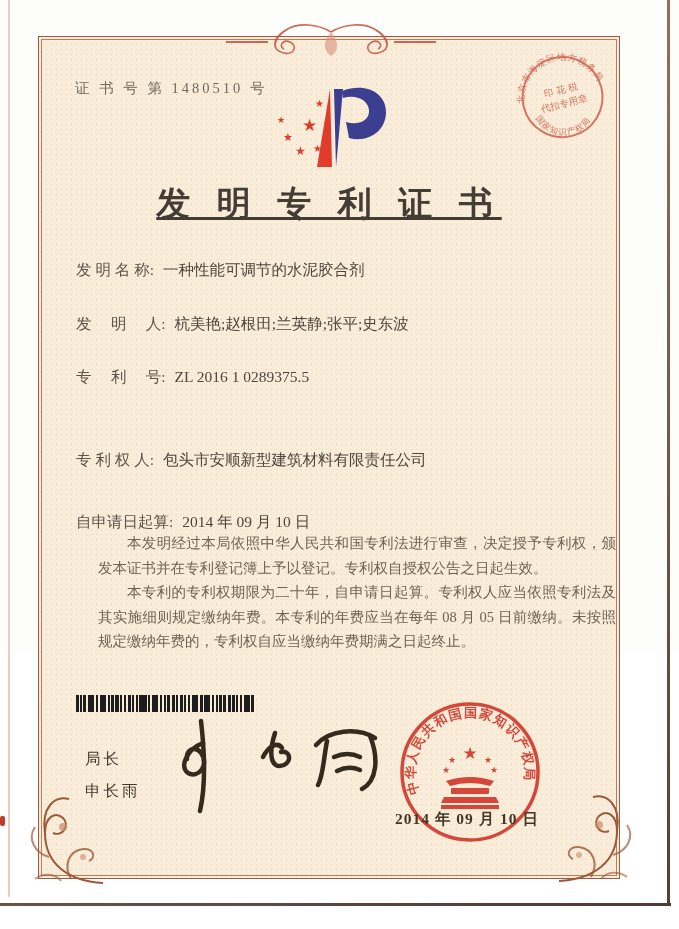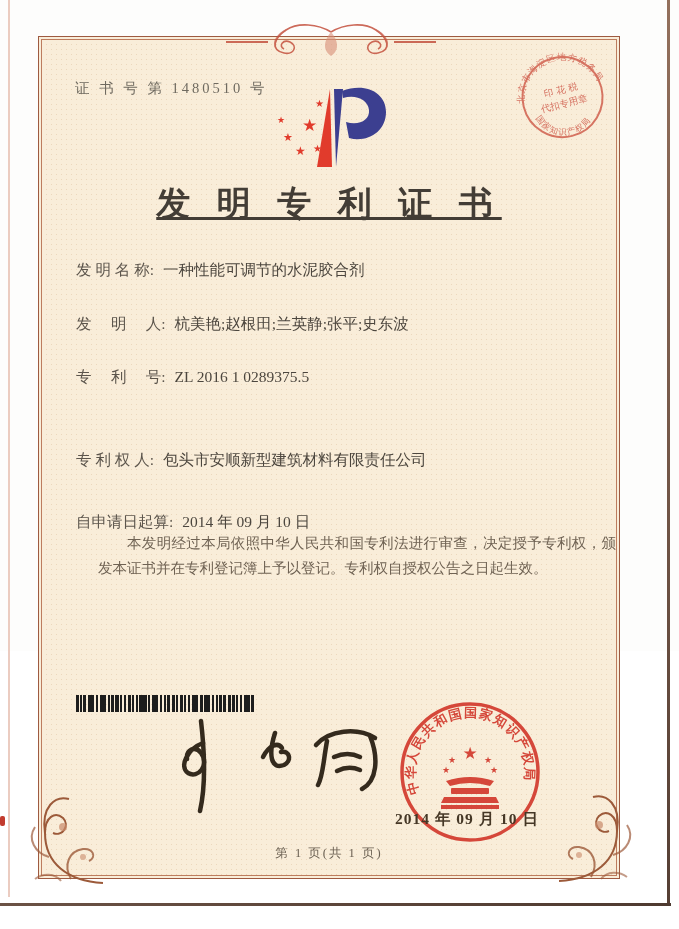--- a/index.html
+++ b/index.html
@@ -155,24 +155,29 @@
     </div>
     <div class="field f4">
       <span class="lbl">专 利 权 人:</span><span class="val">包头市安顺新型建筑材料有限责任公司</span>
     </div>
     <div class="field f5">
       <span class="lbl">自申请日起算:</span><span class="val">2014 年 09 月 10 日</span>
     </div>
 
     <div class="body-text">
       <p>本发明经过本局依照中华人民共和国专利法进行审查，决定授予专利权，颁发本证书并在专利登记簿上予以登记。专利权自授权公告之日起生效。</p>
+      <p>本专利的专利权期限为二十年，自申请日起算。专利权人应当依照专利法及其实施细则规定缴纳年费。本专利的年费应当在每年 08 月 05 日前缴纳。未按照规定缴纳年费的，专利权自应当缴纳年费期满之日起终止。</p>
     </div>
 
     <div class="barcode"></div>
 
+    <div class="signer">
+      <div>局长</div>
+      <div>申长雨</div>
+    </div>
 
     <svg class="signature" width="245" height="105" viewBox="0 0 245 105">
       <g fill="none" stroke="#342a1d" stroke-width="4.5" stroke-linecap="round">
         <path d="M52,30 C36,36 28,54 37,60 C47,66 59,52 50,40 C44,32 35,37 36,46"></path>
         <path d="M50,8 C53,34 55,72 49,98"></path>
         <path d="M112,44 C118,32 127,29 131,35"></path>
         <path d="M124,20 C117,42 120,57 133,52 C141,48 139,37 130,39"></path>
         <path d="M165,32 C178,17 206,14 224,25"></path>
         <path d="M176,28 C172,50 172,63 167,72"></path>
         <path d="M219,23 C228,45 226,68 211,76"></path>
@@ -197,16 +202,15 @@
         <text x="100" y="76" text-anchor="middle" font-size="9" font-family="DejaVu Sans">★</text>
         <path d="M52,84 Q76,76 100,84 L96,89 Q76,83 56,89 Z"></path>
         <rect x="57" y="91" width="38" height="6" rx="1"></rect>
         <path d="M50,100 h52 l3,6 h-58 Z"></path>
         <rect x="47" y="108" width="58" height="4"></rect>
       </g>
     </svg>
 
     <div class="issue-date">2014 年 09 月 10 日</div>
 
-    <div class="page-footer">第 1 页(共 1 页)</div>
 
   </div>
 </div>
 
 </body></html>

